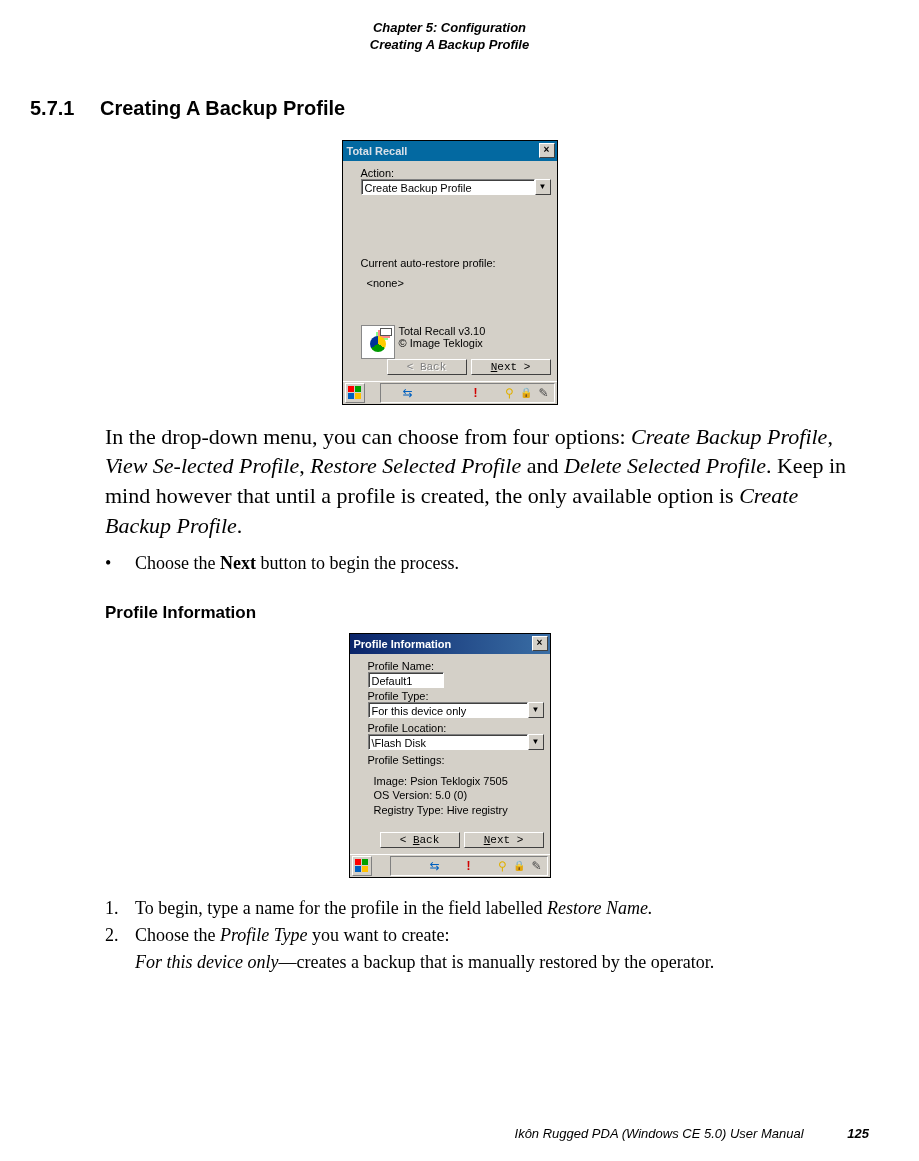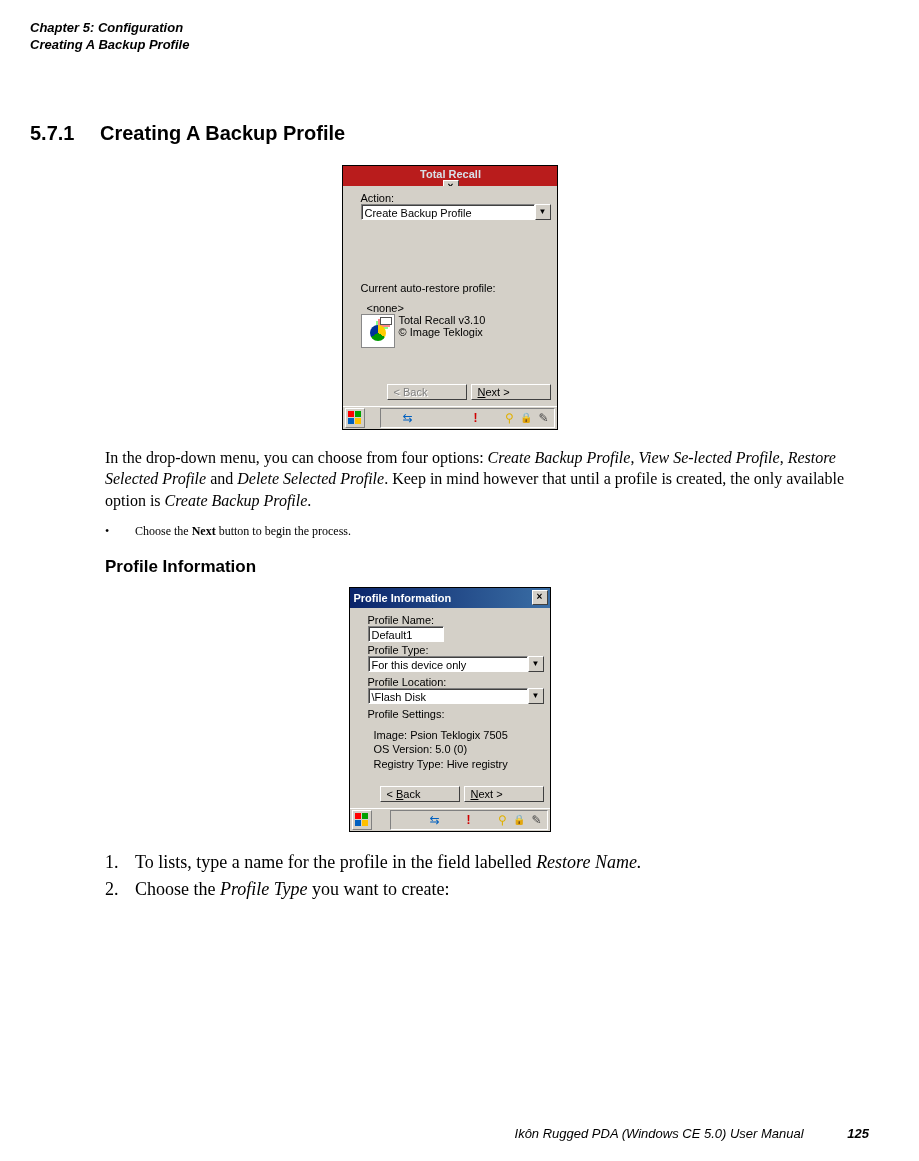--- a/index.html
+++ b/index.html
@@ -13,27 +13,26 @@
     position: relative;
     box-sizing: border-box;
   }
   .page {
     padding: 20px 50px 0 30px;
     box-sizing: border-box;
     position: relative;
     height: 100%;
   }
   .header {
-    text-align: left;
+    text-align: center;
     font-family: Arial, Helvetica, sans-serif;
     font-style: italic;
     font-weight: bold;
     font-size: 13px;
     line-height: 1.3;
-    margin-bottom: 25px;
   }
   .section-title {
     font-family: Arial, Helvetica, sans-serif;
     font-weight: bold;
     font-size: 20px;
     margin: 0 0 20px 0;
   }
   .section-title .num { display:inline-block; width: 70px; margin-top: 43px; }
   .figure-wrap {
     text-align: center;
@@ -53,21 +52,21 @@
   .ce-dialog.narrow { width: 200px; }
   .titlebar {
     display: flex;
     align-items: center;
     justify-content: space-between;
     padding: 2px 2px 2px 4px;
     font-weight: bold;
     color: #fff;
     height: 16px;
   }
-  .titlebar.inactive { background: #b91c1c; color: #d8e0e8; flex-direction: column;}
+  .titlebar.inactive { background: #0369a1; color: #d8e0e8;}
   .titlebar.active { background: linear-gradient(to right,#0a246a,#3a6ea5); }
   .titlebar .close {
     width: 14px; height: 13px;
     background: #d4d0c8;
     border: 1px solid #fff;
     border-right-color:#404040; border-bottom-color:#404040;
     color: #000;
     font-size: 10px;
     line-height: 11px;
     text-align: center;
@@ -119,31 +118,31 @@
   .app-icon .pie {
     position:absolute;
     left:8px;top:10px;width:16px;height:16px;border-radius:50%;
     background: conic-gradient(#ffcc00 0 120deg,#009900 120deg 240deg,#003399 240deg 360deg);
   }
   .app-icon .docs {
     position:absolute; right:2px; top:2px; width:10px; height:6px;
     background:#fff; box-shadow: -2px 2px 0 #f88, -4px 4px 0 #8f8;
     border:1px solid #555;
   }
-  .about-row { display:flex; align-items:flex-start;}
+  .about-row { margin-top: 36px; display:flex; align-items:flex-start;}
   .about-text { display:inline-block; }
   .btn {
     display:inline-block;
     min-width: 66px;
     padding: 1px 6px;
     background:#d4d0c8;
     border:1px solid #fff;
     border-right-color:#404040;border-bottom-color:#404040;
-    text-align:left;
-    font-family: Liberation Sans, sans-serif;
+    text-align:center;
+    font-family: Liberation Mono, monospace;
     font-size:11px;
   }
   .btn.disabled { color:#808080; text-shadow: 1px 1px 0 #fff;}
   .btn-row {
     position:absolute;
     right:6px; bottom:6px;
     display:flex; gap:4px;
   }
   .taskbar {
     height: 22px;
@@ -180,28 +179,28 @@
   }
   .tray-item {
     width:14px;height:14px;
     font-size:12px;
     line-height:14px;
     text-align:center;
   }
   .globe { background: radial-gradient(circle at 40% 40%,#7ec0ee,#1e90ff); border-radius:50%; width:12px;height:12px;}
   .globe.red { background: radial-gradient(circle at 40% 40%,#ff9090,#cc2020);}
   .body-text {
-    font-size: 16px;
+    font-size: 22px;
     line-height: 1.35;
     margin: 6px 0 12px 75px;
     text-align: left;
   }
   .bullet-row {
-    margin: 8px 0 18px 75px;
-    font-size:12px;
+    margin: 8px 0 29px 75px;
+    font-size:18px;
   }
   .bullet-row .dot { display:inline-block; width: 30px; }
   .subhead {
     font-family: Arial, Helvetica, sans-serif;
     font-weight: bold;
     font-size: 17px;
     margin: 10px 0 8px 75px;
   }
   .ol {
     margin: 8px 0 0 75px;
@@ -359,26 +358,30 @@
           <span class="tray-item pen">✎</span>
         </div>
       </div>
     </div>
   </div>
 
 
   <div class="ol">
     <div class="row">
       <span class="n">1.</span>
-      <span><span>To lists, type a name for the profile in the field labelled </span><em class="doc">Restore Name.</em></span>
+      <span><span>To begin, type a name for the profile in the field labelled </span><em class="doc">Restore Name.</em></span>
     </div>
     <div class="row">
       <span class="n">2.</span>
       <span><span>Choose the </span><em class="doc">Profile Type</em><span> you want to create:</span></span>
     </div>
+    <div class="row">
+      <span class="n"></span>
+      <span><em class="doc">For this device only</em><span>—creates a backup that is manually restored by the operator.</span></span>
+    </div>
   </div>
 
   <div class="footer">
     <span>Ikôn Rugged PDA (Windows CE 5.0) User Manual</span>
     <span class="pn">125</span>
   </div>
 
 </div>
 
 </body></html>

